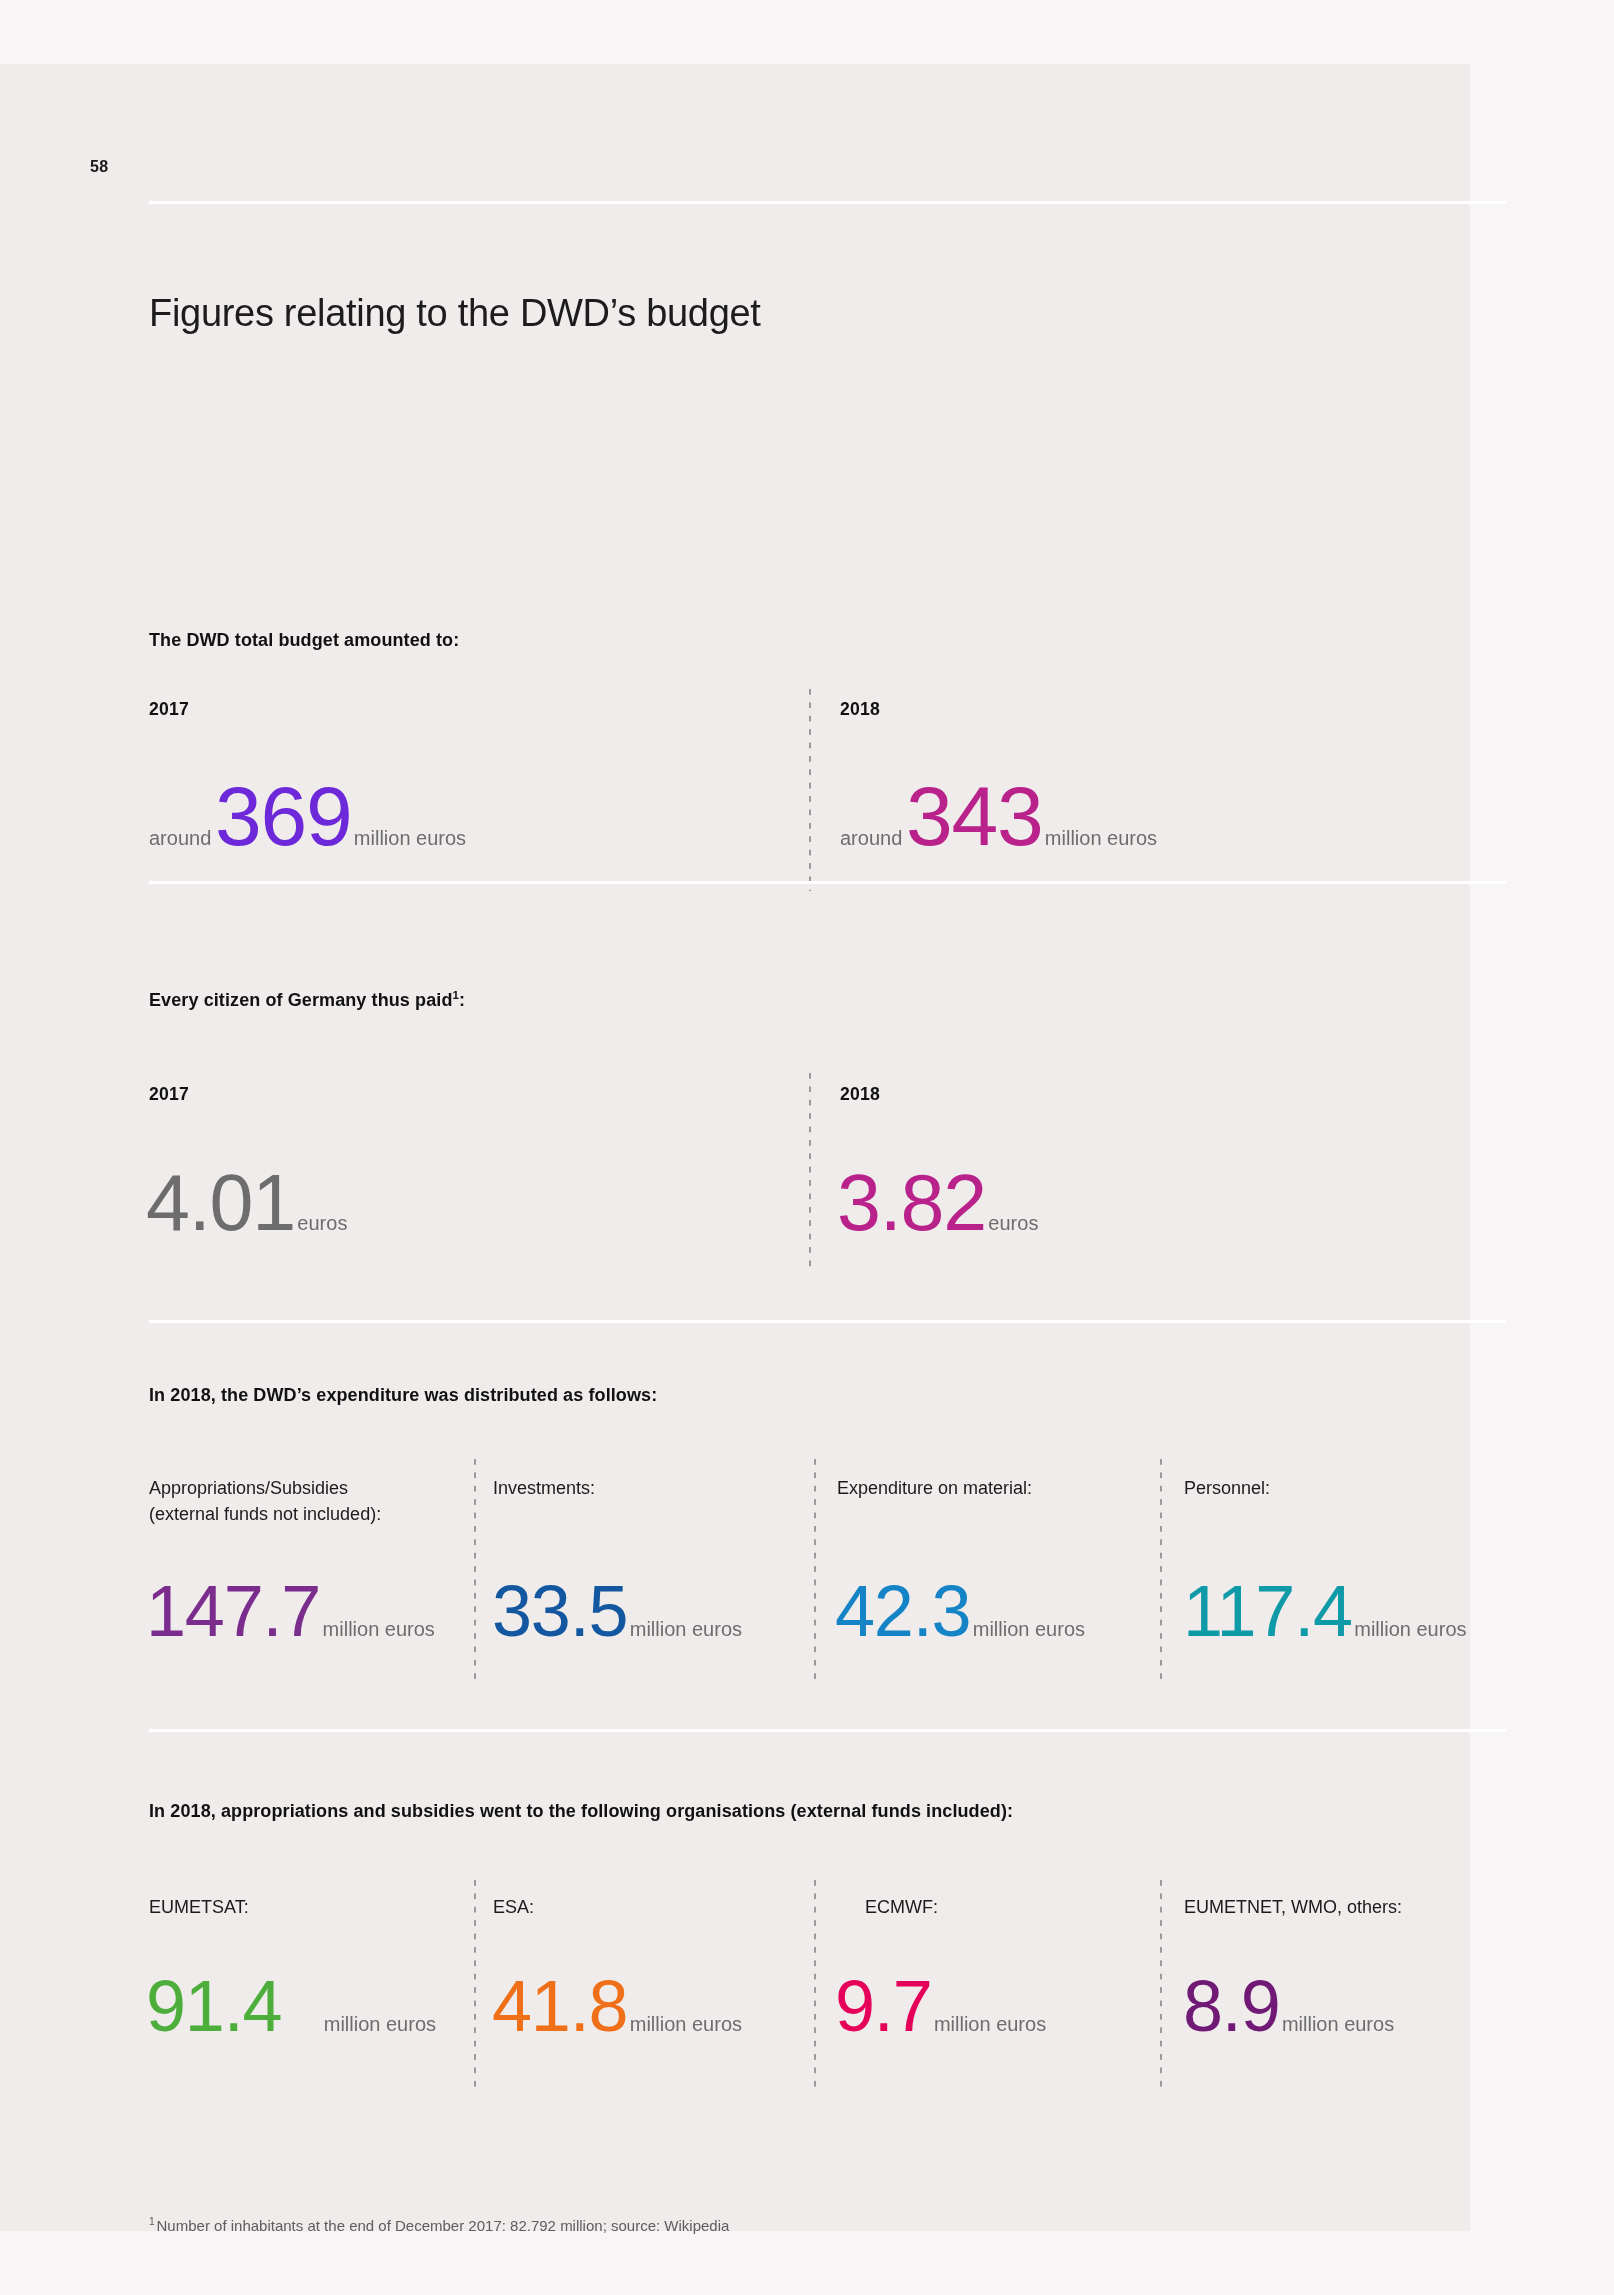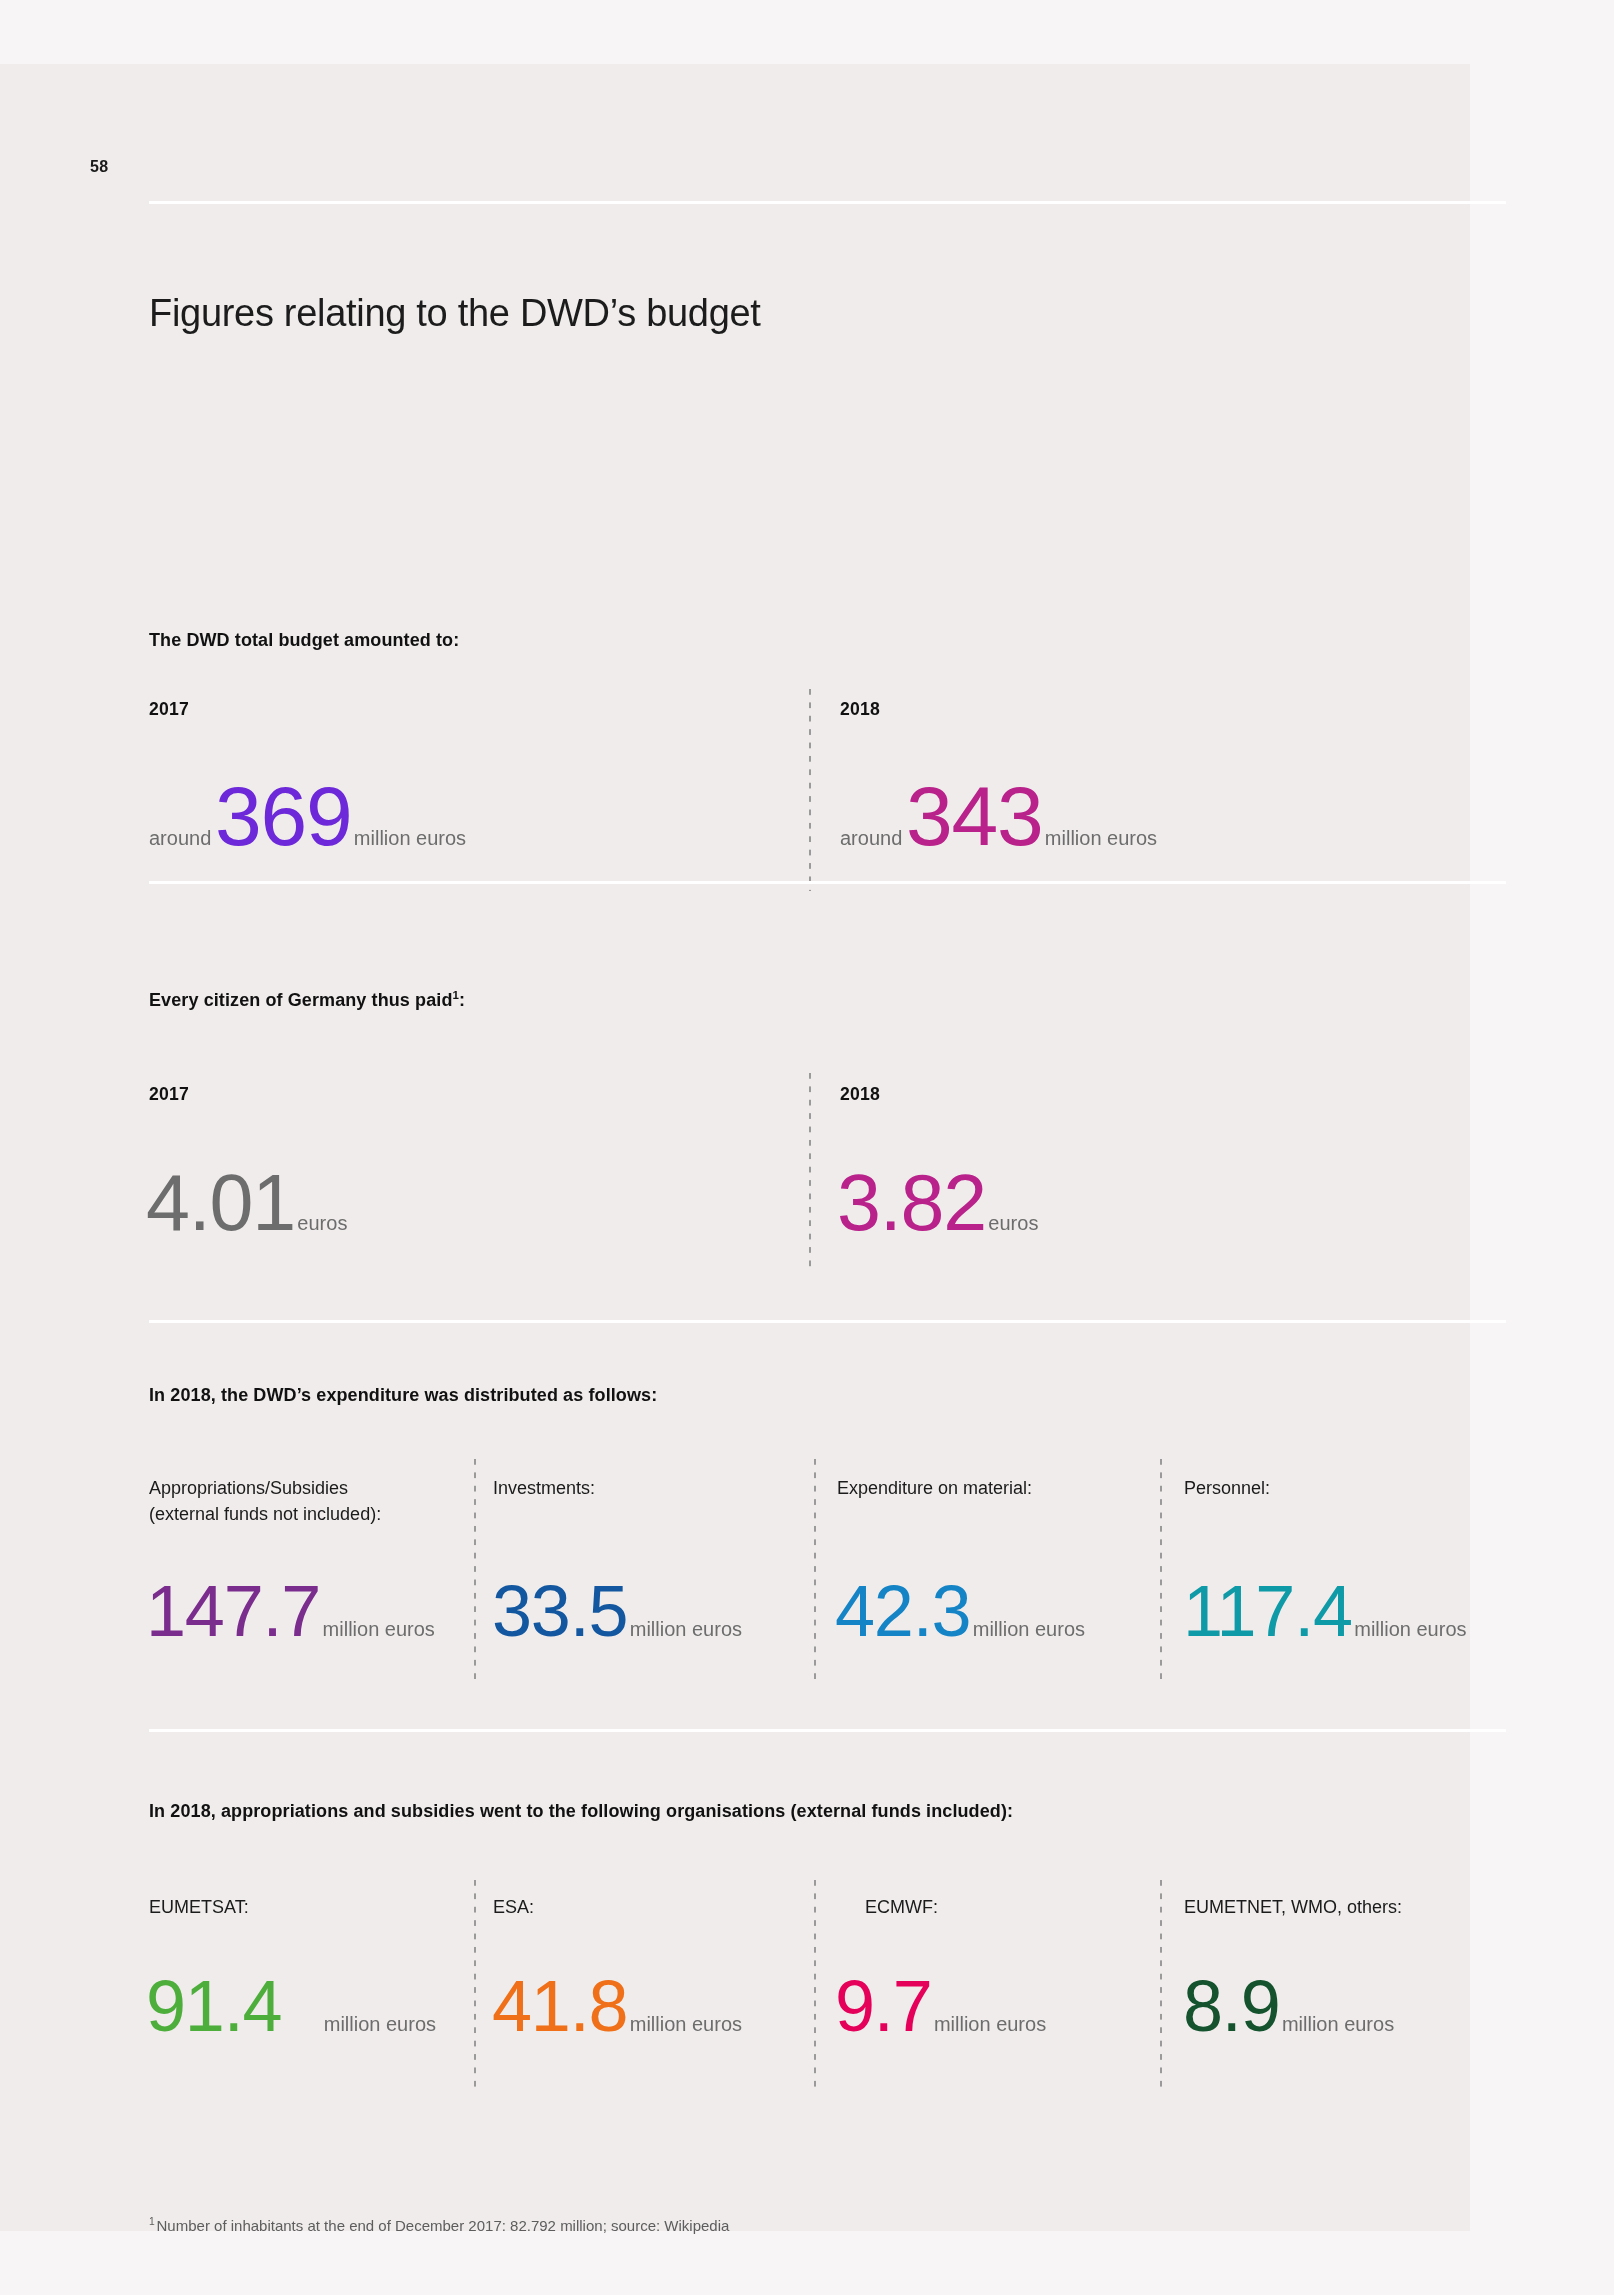--- a/index.html
+++ b/index.html
@@ -245,21 +245,21 @@
     <span class="num" style="color:#ef7018;">41.8</span>
     <span class="unit">million euros</span>
   </div>
 
   <div class="stat size-md" style="left:835px; top:1901px;">
     <span class="num" style="color:#e5005a;">9.7</span>
     <span class="unit">million euros</span>
   </div>
 
   <div class="stat size-md" style="left:1183px; top:1901px;">
-    <span class="num" style="color:#14532d;">8.9</span>
+    <span class="num" style="color:#701a75;">8.9</span>
     <span class="unit">million euros</span>
   </div>
 
   <div class="footnote">
     <sup>1</sup><span>Number of inhabitants at the end of December 2017: 82.792 million; source: Wikipedia</span>
   </div>
 
 </div>
 
 

